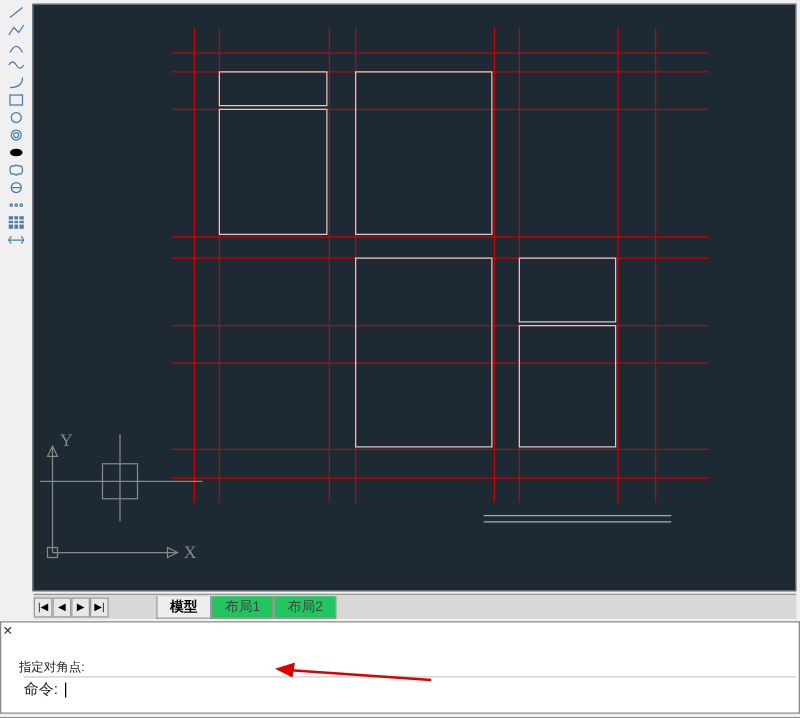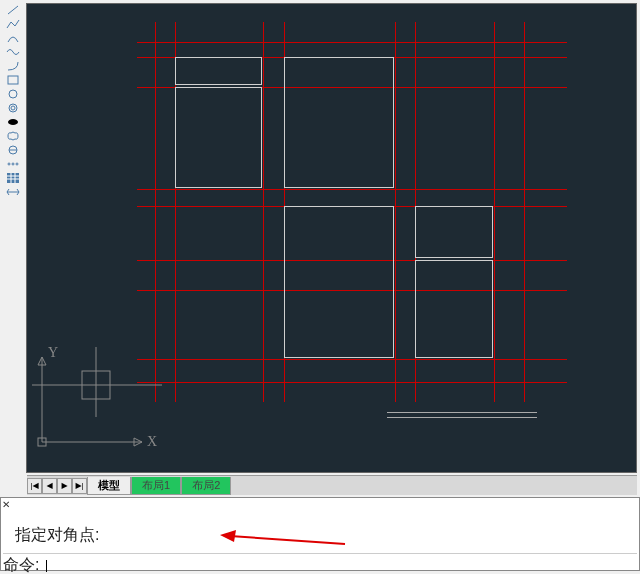--- a/index.html
+++ b/index.html
@@ -13,25 +13,25 @@
 .redline { position:absolute; background:#cc0000; }
 .hline { height:1px; } .vline { width:1px; }
 .whiterect { position:absolute; border:1px solid #d0d0d0; }
 .whiteline { position:absolute; background:#aaa; height:1px; }
 .ucs { position:absolute; left:5px; bottom:15px; pointer-events:none; }
 .ucs line,.ucs rect,.ucs polygon { stroke:#888; fill:none; }
 .ucs text { fill:#888; font-size:14px; font-family:serif; }
 .tabs { position:absolute; left:27px; top:475px; width:610px; height:20px; background:#d8d8d8; border-top:1px solid #999; display:flex; align-items:center; font-size:11px; }
 .nav-btn { width:15px; height:16px; border:1px solid #999; background:#e8e8e8; display:flex; align-items:center; justify-content:center; cursor:pointer; font-size:8px; }
 .tab { padding:1px 10px; background:#22c55e; border:1px solid #999; border-top:none; margin-right:0; cursor:pointer; color:#444; }
-.tab.active { background:#eee; color:#000; font-weight:bold; }
+.tab.active { background:#eee; color:#000; font-weight:bold;margin-left:38px; }
 .cmdwin { position:absolute; left:0; top:497px; width:640px; height:74px; background:#fff; border:1px solid #888; }
 .close-x { position:absolute; left:1px; top:1px; width:10px; height:10px; color:#333; font-size:10px; cursor:pointer; }
-.cmdhist { position:absolute; left:14px; top:2px; right:2px; height:52px; font-size:16px; color:#222; line-height:14px; white-space:pre-wrap; overflow:hidden; }
-.cmdline { position:absolute; left:2px; bottom:1px; right:2px; height:16px; font-size:16px; color:#222; border-top:1px solid #ccc; padding-top:1px; }
+.cmdhist { position:absolute; left:14px; top:2px; right:2px; height:52px; font-size:10px; color:#222; line-height:14px; white-space:pre-wrap; overflow:hidden; }
+.cmdline { position:absolute; left:18px; bottom:1px; right:2px; height:28px; font-size:12px; color:#222; border-top:1px solid #ccc; padding-top:1px; }
 .cursor { display:inline-block; width:1px; height:12px; background:#000; vertical-align:middle; margin-left:2px; }
 .arrow-annot { position:absolute; pointer-events:none; }
 .arrow-annot line { stroke:#d00; stroke-width:2; }
 .arrow-annot polygon { fill:#d00; }
 </style>
 </head>
 <body>
 
 <div class="toolbar">
   <div class="tool blue">

